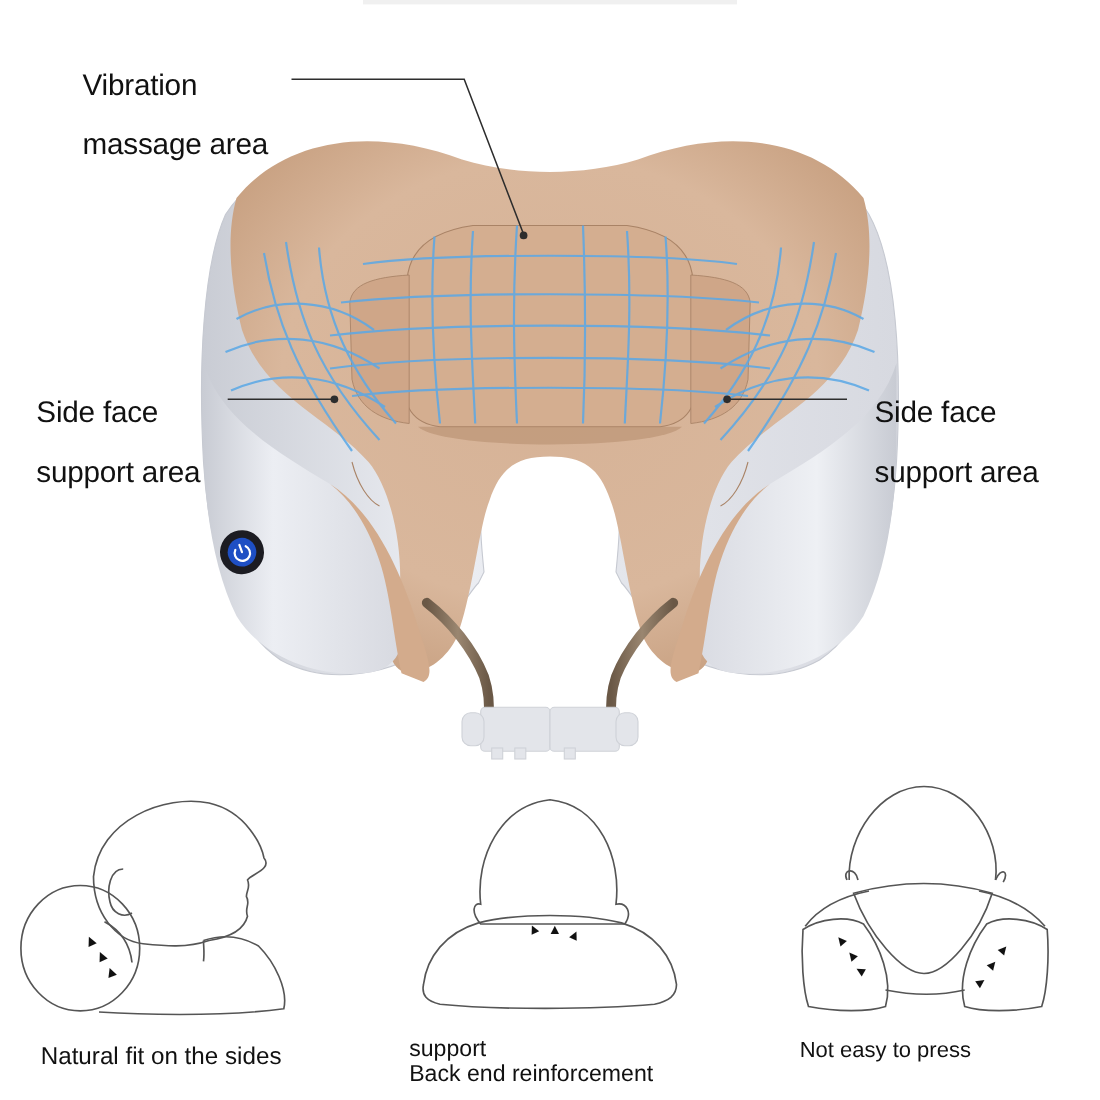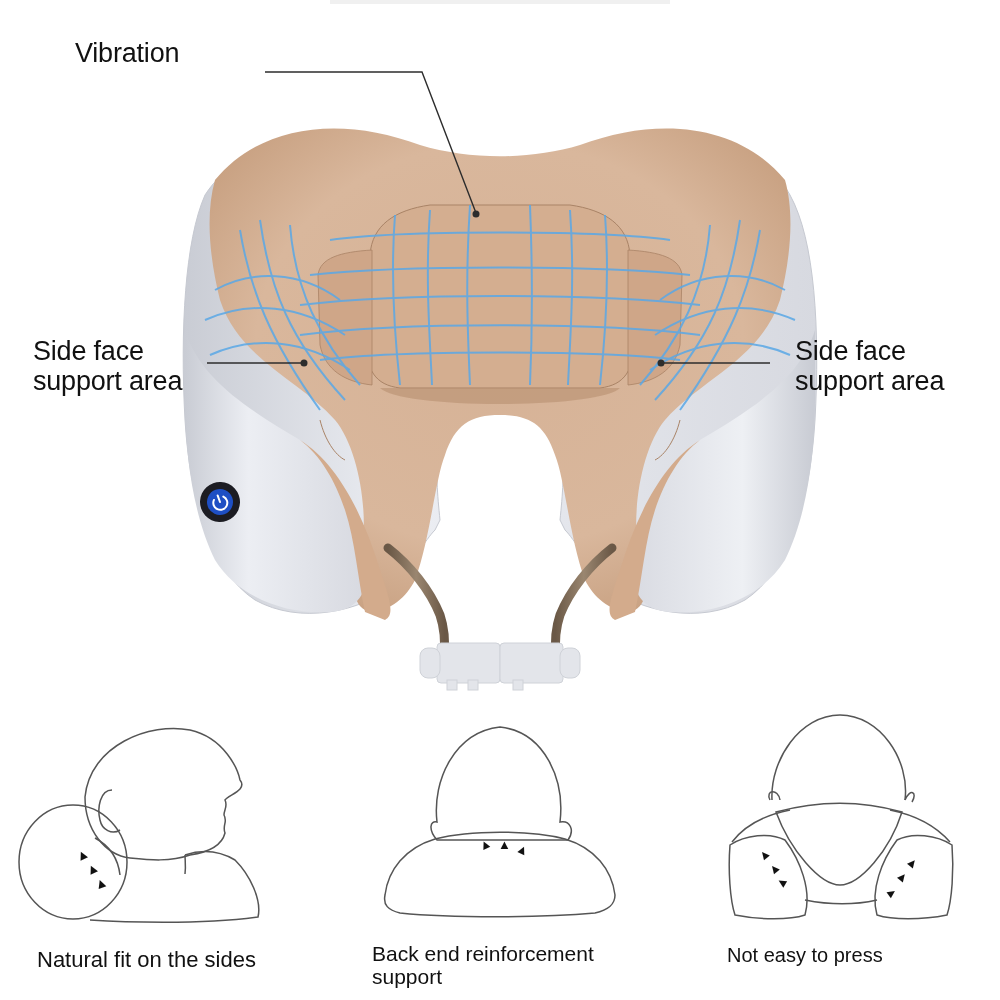--- a/index.html
+++ b/index.html
@@ -1,19 +1,19 @@
 <!DOCTYPE html>
 <html><head>
 <meta charset="utf-8">
 <style>
   html,body{margin:0;padding:0;background:#ffffff;}
   body{width:1000px;height:1000px;position:relative;overflow:hidden;font-family:"Liberation Sans","DejaVu Sans",sans-serif;color:#111;}
   .abs{position:absolute;}
   .label{position:absolute;font-size:27px;line-height:30px;color:#111;letter-spacing:-0.2px;white-space:nowrap;}
-  .label span{display:block;}
+  .label span{display:block;margin-top:24px;}
   .caption{position:absolute;font-size:22px;line-height:24px;color:#111;white-space:nowrap;}
   .caption span{display:block;}
   .caption.sm{font-size:21px;line-height:23px;}
   svg{position:absolute;left:0;top:0;}
 </style>
 </head>
 <body>
 
 <div class="abs" style="left:330px;top:0;width:340px;height:4px;background:#f0f0f0;"></div>
 
@@ -172,36 +172,37 @@
 <div class="abs" style="left:200px;top:482px;width:40px;height:40px;border-radius:50%;background:#1c1c22;transform:rotate(-20deg);">
   <div style="position:absolute;left:7px;top:7px;width:26px;height:26px;border-radius:50%;background:#1e4fc4;"></div>
   <svg width="40" height="40" viewBox="0 0 40 40" style="position:absolute;left:0;top:0;">
     <path d="M15,16 A7,7 0 1 0 25,16" stroke="#ffffff" stroke-width="2" fill="none" stroke-linecap="round"></path>
     <line x1="20" y1="13" x2="20" y2="20" stroke="#ffffff" stroke-width="2" stroke-linecap="round"></line>
   </svg>
 </div>
 
 <div class="label" style="left:75px;top:38px;">
   <span>Vibration</span>
+  <span>massage area</span>
 </div>
 
 <div class="label" style="left:33px;top:336px;">
   <span>Side face</span>
   <span>support area</span>
 </div>
 
 <div class="label" style="left:795px;top:336px;">
   <span>Side face</span>
   <span>support area</span>
 </div>
 
 <div class="caption" style="left:37px;top:948px;">
   <span>Natural fit on the sides</span>
 </div>
 
 <div class="caption sm" style="left:372px;top:942px;">
+  <span>support</span>
   <span>Back end reinforcement</span>
-  <span>support</span>
 </div>
 
 <div class="caption" style="left:727px;top:943px;font-size:20px;">
   <span>Not easy to press</span>
 </div>
 
 </body></html>

